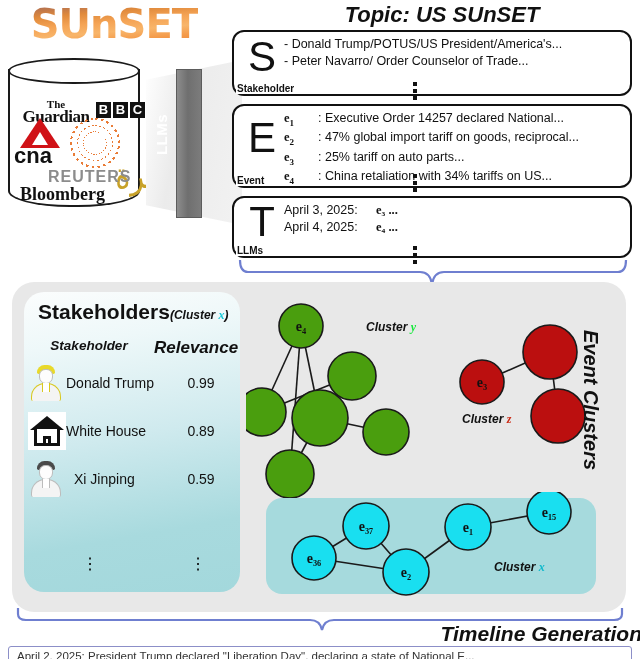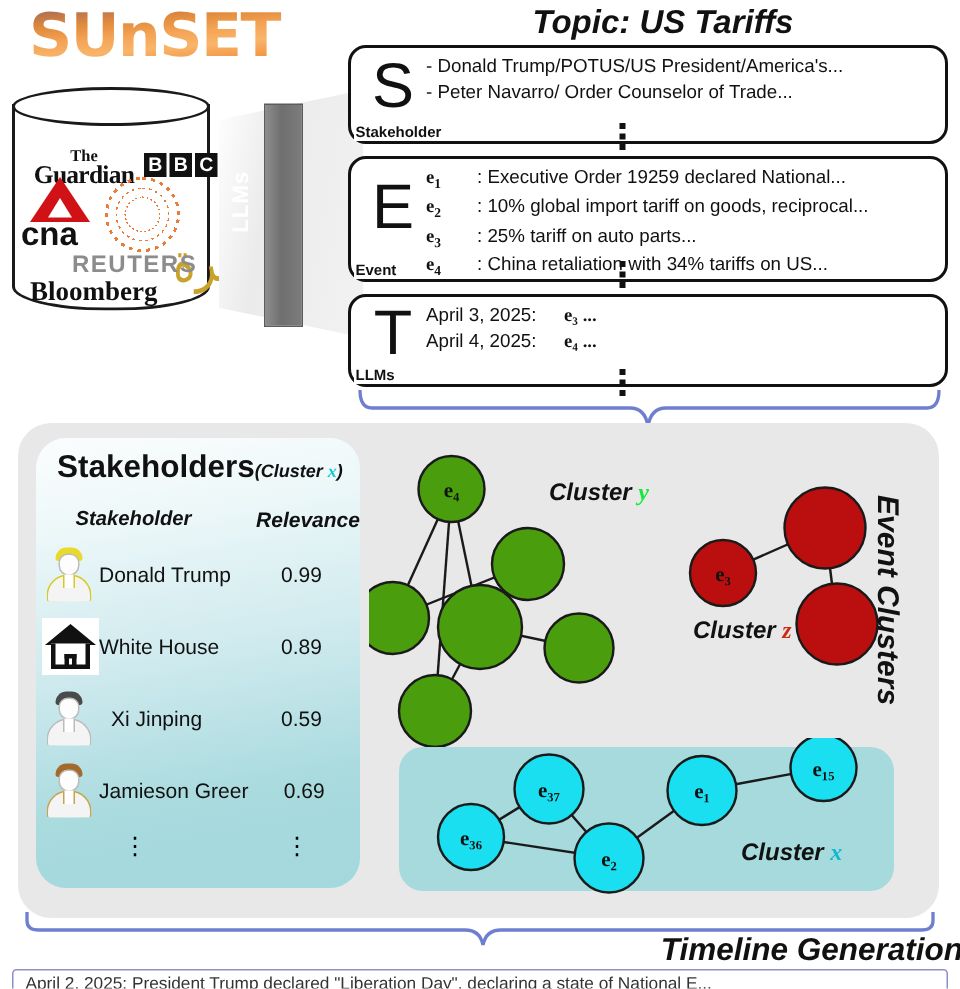--- a/index.html
+++ b/index.html
@@ -14,21 +14,21 @@
 
   
   #logo {
     position:absolute; left:8px; top:2px; width:190px; height:44px;
     font-family:"DejaVu Sans", sans-serif;
     font-weight:bold; font-size:40px; letter-spacing:-1px;
     line-height:44px;
     background: linear-gradient(175deg,#7a5a52 0%, #b5724f 14%, #e08a3c 30%, #f5a455 48%, #f8b56a 64%, #f49a49 80%, #e9823a 100%);
     -webkit-background-clip: text; background-clip: text;
     color: transparent; -webkit-text-fill-color: transparent;
-    text-align:center;
+    text-align:right;
   }
 
   
   #newsdb { position:absolute; left:8px; top:58px; width:132px; height:160px; }
   #newsdb .cyl-body {
     position:absolute; left:0; top:11px; width:132px; height:138px;
     border:2px solid #1a1a1a; border-top:none; border-radius: 0 0 62px 62px/0 0 16px 16px;
     background:#fff;
   }
   #newsdb .cyl-top {
@@ -115,21 +115,21 @@
   
   #stakeholders { position:absolute; left:24px; top:292px; width:216px; height:300px;
       border-radius:20px;
       background:linear-gradient(170deg,#fbfdfd 0%, #eef8f9 18%, #cfeaee 48%, #a8dade 78%, #a3d8dc 100%); }
   #sh-title { position:absolute; left:14px; top:8px; font-size:21px; font-weight:bold; color:#111;
       white-space:nowrap; }
   #sh-title .sub { font-size:12px; font-style:italic; font-weight:bold; }
   #sh-title .clx { color:#18c7d6; font-family:"Liberation Serif", serif; font-style:italic; }
   #sh-head { position:absolute; left:0; top:46px; width:216px; display:flex; }
   #sh-head .h1 { width:130px; text-align:center; font-size:13.5px; font-weight:bold; font-style:italic; color:#111;}
-  #sh-head .h2 { width:86px; text-align:right; font-size:14px; font-weight:bold; font-style:italic; color:#111;}
+  #sh-head .h2 { width:86px; text-align:left; font-size:17px; font-weight:bold; font-style:italic; color:#111;}
   .sh-row { position:absolute; left:0; width:216px; height:46px; display:flex; align-items:center; }
   .sh-row .av { width:36px; height:40px; flex:none; margin-left:4px; position:relative;}
   .sh-row .nm { flex:1; font-size:14px; color:#111; padding-left:2px; white-space:nowrap;}
   .sh-row .rv { width:78px; text-align:center; font-size:14px; color:#111; }
   .sh-dots { position:absolute; top:262px; left:0; width:216px; display:flex; }
   .sh-dots .d1 { width:132px; text-align:center; }
   .sh-dots .d2 { width:84px; text-align:center; }
 
   
   .avatar { position:absolute; left:2px; top:2px; width:32px; height:36px; }
@@ -146,21 +146,21 @@
   .house .walls { position:absolute; left:6px; top:17px; width:26px; height:17px;
       border:3.5px solid #111; border-top:none; background:#fff;}
   .house .door { position:absolute; left:15px; top:24px; width:8px; height:10px; border:3px solid #111; border-bottom:none;}
 
   
   #graphs { position:absolute; left:246px; top:292px; width:366px; height:206px; }
   #cyanband { position:absolute; left:266px; top:498px; width:330px; height:96px;
       background:#a6dadd; border-radius:16px; }
   #cyangraph { position:absolute; left:246px; top:492px; width:366px; height:110px; }
 
-  .cl-label { position:absolute; font-size:16px; font-weight:bold; font-style:italic; color:#111;
+  .cl-label { position:absolute; font-size:12px; font-weight:bold; font-style:italic; color:#111;
       white-space:nowrap; }
   .cl-label .v { font-family:"Liberation Serif", serif; font-style:italic; }
   #lbl-y { left:366px; top:320px; }
   #lbl-y .v { color:#14e83a; }
   #lbl-z { left:462px; top:412px; }
   #lbl-z .v { color:#cc2b16; }
   #lbl-x { left:494px; top:560px; }
   #lbl-x .v { color:#0fb9cc; }
 
   #ec-label { position:absolute; left:602px; top:330px; width:130px; height:24px;
@@ -204,21 +204,21 @@
     <div class="logo-reuters">REUTERS</div>
     <div class="logo-bloomberg">Bloomberg</div>
   </div>
 
   <div id="prism">
     <div class="back"></div>
     <div class="slab"></div>
     <div class="llmtxt">LLMs</div>
   </div>
 
-  <div id="topic">Topic: US Tariffs</div>
+  <div id="topic">Topic: US SUnSET</div>
 
   <div class="setbox" id="box-s">
     <div class="bigletter">S</div>
     <div class="tag">Stakeholder</div>
     <ul>
       <li>- Donald Trump/POTUS/US President/America's...</li>
       <li>- Peter Navarro/ Order Counselor of Trade...</li>
     </ul>
   </div>
   <div class="boxdots" style="top:82px;">
@@ -226,25 +226,25 @@
       <i></i>
       <i></i>
     </div>
 
   <div class="setbox" id="box-e">
     <div class="bigletter" style="top:10px;">E</div>
     <div class="tag">Event</div>
     <ul>
       <li>
           <span class="lbl ek">e<sub>1</sub></span>
-          <span>: Executive Order 19259 declared National...</span>
+          <span>: Executive Order 14257 declared National...</span>
         </li>
       <li>
           <span class="lbl ek">e<sub>2</sub></span>
-          <span>: 10% global import tariff on goods, reciprocal...</span>
+          <span>: 47% global import tariff on goods, reciprocal...</span>
         </li>
       <li>
           <span class="lbl ek">e<sub>3</sub></span>
           <span>: 25% tariff on auto parts...</span>
         </li>
       <li>
           <span class="lbl ek">e<sub>4</sub></span>
           <span>: China retaliation with 34% tariffs on US...</span>
         </li>
     </ul>
@@ -324,32 +324,20 @@
             <div class="hair" style="background:#4a4a4a;"></div>
             <div class="face"></div>
             <div class="body"></div>
             <div class="collar"></div>
           </div>
       </div>
       <div class="nm" style="padding-left:10px;">Xi Jinping</div>
       <div class="rv">0.59</div>
     </div>
 
-    <div class="sh-row" style="top:212px;">
-      <div class="av">
-        <div class="avatar">
-            <div class="hair" style="background:#a36a2c;"></div>
-            <div class="face"></div>
-            <div class="body" style="border-color:#c9a24a;"></div>
-            <div class="collar" style="border-color:#c9a24a;"></div>
-          </div>
-      </div>
-      <div class="nm">Jamieson Greer</div>
-      <div class="rv">0.69</div>
-    </div>
 
     <div class="sh-dots">
       <div class="d1">⋮</div>
       <div class="d2">⋮</div>
     </div>
   </div>
 
   <svg id="graphs" viewBox="0 0 366 206">
     <g id="g-edges" stroke="#1a1a1a" stroke-width="1.6" fill="none">
         <line x1="55" y1="34" x2="74" y2="126"></line>

